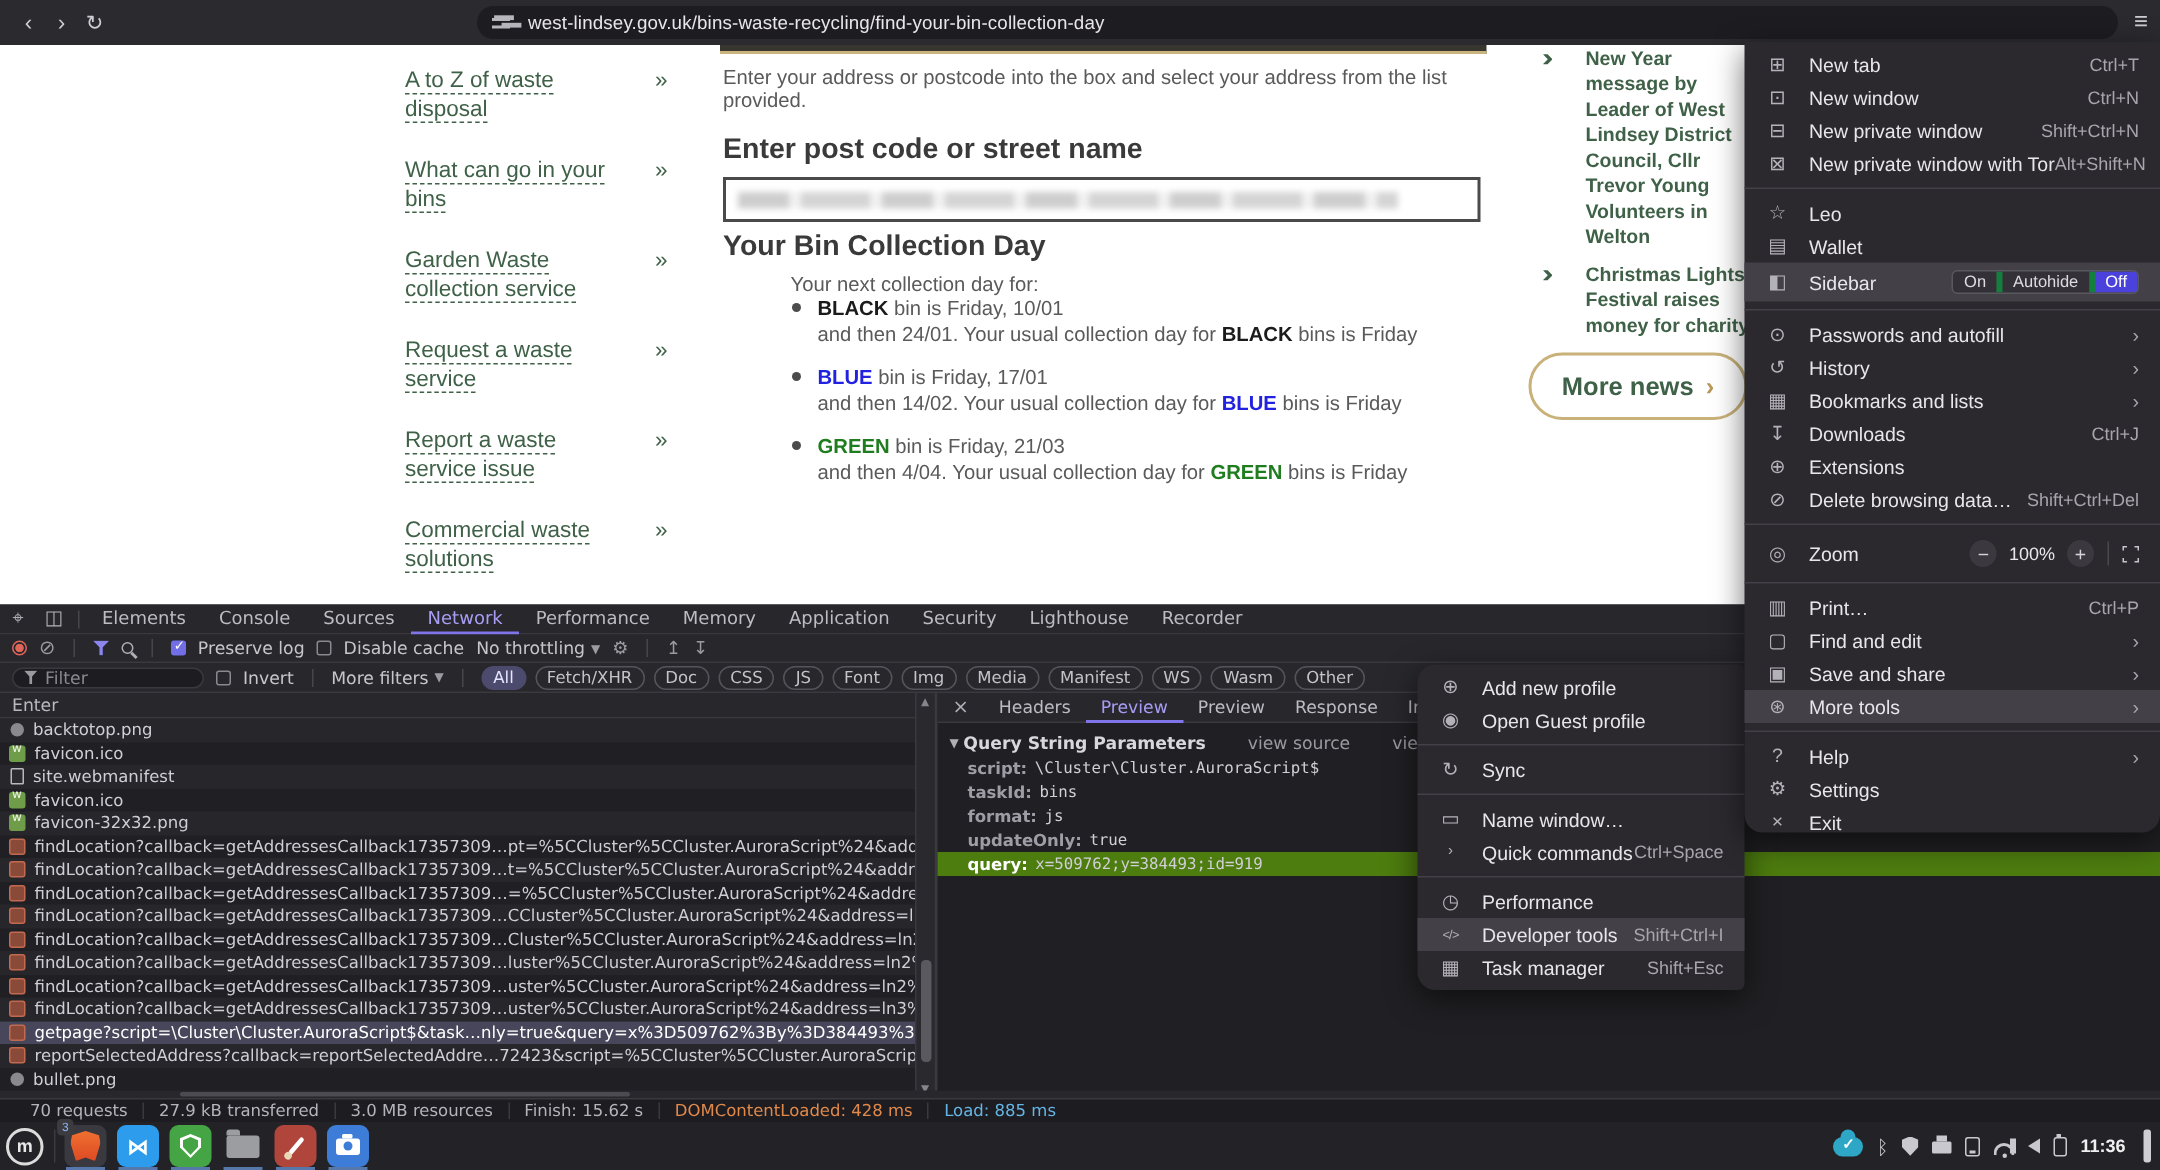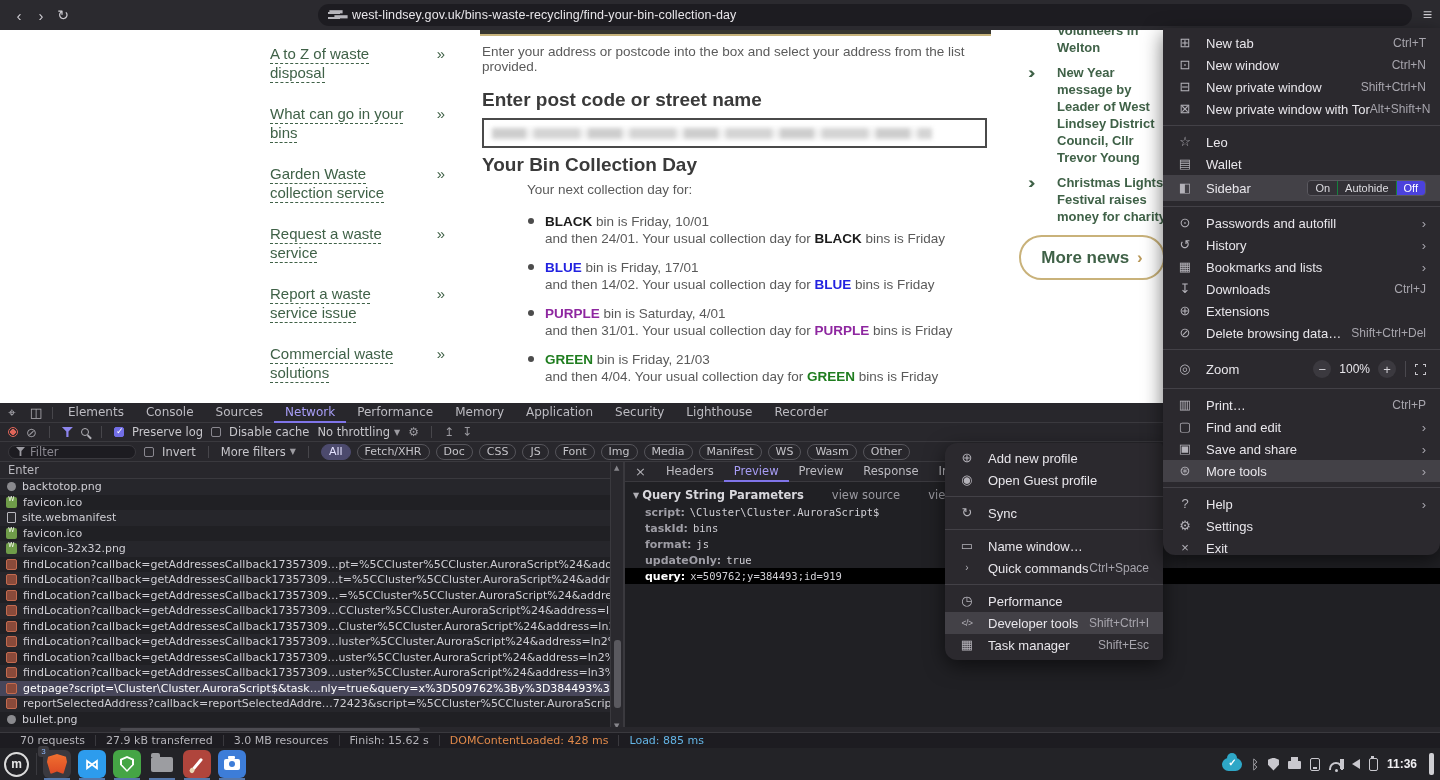--- a/index.html
+++ b/index.html
@@ -26,21 +26,21 @@
   .side-link .sl-text { width:150px; color:#3f6147; font-size:15px; font-weight:500; line-height:19px; text-decoration:underline dashed; text-underline-offset:4px; text-decoration-thickness:1px; cursor:pointer; }
   .side-link .sl-chev { color:#3f6147; font-size:15px; padding-top:1px; }
   .main-col { position:absolute; left:482px; top:0; width:509px; }
   .intro { margin-top:14px; color:#5a5a5a; font-size:13.5px; }
   .h2 { color:#3a3a3a; font-weight:700; }
   .h2.post { margin-top:15px; font-size:19px; }
   .addr-input { margin-top:7px; width:505px; height:30px; border:2px solid #4a4a4a; background:#fff; display:flex; align-items:center; padding:0 8px; }
   .redacted { width:440px; height:11px; filter:blur(2.2px); opacity:.75; background:repeating-linear-gradient(90deg,#bdbdbd 0 34px,#ececec 34px 42px,#c6c6c6 42px 88px,#ececec 88px 96px); }
   .h2.binday { margin-top:6px; font-size:19px; }
   .next-for { margin-top:6px; margin-left:45px; color:#5a5a5a; font-size:13.5px; }
-  .bin-list { margin-top:16px; margin-left:63px; }
+  .bin-list { margin-top:0; margin-left:63px; }
   .bin-item { position:relative; margin-bottom:12px; min-height:34px; }
   .bin-item .dot { position:absolute; left:-17px; top:5px; width:6px; height:6px; border-radius:50%; background:#4c4c4c; }
   .bin-lines { font-size:13.5px; color:#5a5a5a; line-height:17px; }
   .binname { font-weight:700; }
   .h2.cal { margin-top:14px; font-size:19px; }
   .news-col { position:absolute; left:1019px; top:0; width:160px; }
   .news-item { display:flex; margin-bottom:8px; }
   .news-item.clipped { margin-top:-8px; }
   .news-item.clipped .nchev { visibility:hidden; }
   .nchev { width:28px; color:#3f6147; font-weight:700; font-size:17px; line-height:17px; margin-left:10px; }
@@ -97,21 +97,21 @@
   .rp-close { color:#b0afb5; font-size:13px; padding:0 10px; cursor:pointer; }
   .rtab { padding:0 10px; height:20px; line-height:19px; color:#bdbcc2; cursor:pointer; }
   .rtab.sel { color:#a79df5; box-shadow:inset 0 -2px 0 #7f74e8; }
   .qsp-hdr { display:flex; align-items:center; margin:6px 0 2px 8px; font-size:11.5px; }
   .qsp-title { font-weight:700; color:#d8d7dc; }
   .qsp-tri { color:#b0afb5; font-size:8px; margin-right:3px; }
   .qsp-link { color:#9a99a0; margin-left:28px; cursor:pointer; }
   .prow { height:16px; display:flex; align-items:center; padding-left:20px; font-size:11px; }
   .prow .pname { color:#9e9da5; font-weight:700; margin-right:5px; }
   .prow .pval { color:#d0cfd5; font-family:"DejaVu Sans Mono", monospace; font-size:10.5px; }
-  .prow.hl { background:#000000; }
+  .prow.hl { background:#4d7c0f; }
   .prow.hl .pname { color:#fff; }
   .dt-status { position:absolute; left:0; top:329px; width:1440px; height:16px; background:#1d1c21; border-top:1px solid #3a393e; display:flex; align-items:center; font-size:11px; color:#b5b4ba; padding-left:10px; }
   .sitem { padding:0 10px; border-right:1px solid #3a393e; line-height:11px; }
   .sitem.orange { color:#e0894a; } .sitem.blue { color:#64b5e6; border-right:none; }
 
   
   .taskbar { position:absolute; left:0; top:748px; width:1440px; height:32px; background:#232327; z-index:15; display:flex; align-items:center; }
   .mint { width:25px; height:25px; border:2px solid #dcdcdc; border-radius:50%; margin-left:4px; display:flex; align-items:center; justify-content:center; color:#e8e8e8; font-weight:700; font-size:12px; cursor:pointer; }
   .tb-sep { width:1px; height:22px; background:#3a3a3f; margin:0 6px 0 7px; }
   .apps { display:flex; gap:7px; }
@@ -160,21 +160,21 @@
   .mrow { display:flex; align-items:center; height:22px; padding:0 14px; cursor:pointer; }
   .mrow.tall { height:26px; } .mrow.zoomrow { height:28px; }
   .mrow.hl { background:#434147; }
   .mi { width:16px; margin-right:13px; color:#b4b2b9; font-size:13px; text-align:center; flex:none; line-height:16px; }
   .mi.small { font-size:10px; } .mi.code { font-size:8.5px; letter-spacing:-.5px; }
   .mlbl { flex:1; white-space:nowrap; }
   .msc { font-size:12px; color:#a7a5ad; white-space:nowrap; }
   .msub { color:#a7a5ad; font-size:13px; margin-left:8px; }
   .mdiv { height:1px; background:#434147; margin:5px 0; }
   .seg { display:flex; border:1px solid #5a585f; border-radius:4px; overflow:hidden; }
-  .seg span { padding:1px 7px; font-size:11px; color:#dddce1; background:#333137; border-left:1px solid #15803d; cursor:pointer; }
+  .seg span { padding:1px 7px; font-size:11px; color:#dddce1; background:#333137; border-left:4px solid #15803d; cursor:pointer; }
   .seg span:first-child { border-left:none; }
   .seg span.sel { background:#4b42dc; color:#fff; }
   .zbtn { width:18px; height:18px; border-radius:50%; background:#3b393f; color:#d6d4da; display:flex; align-items:center; justify-content:center; font-size:13px; cursor:pointer; }
   .zval { font-size:12px; margin:0 8px; }
   .zsep { width:1px; height:16px; background:#4a484e; margin:0 9px; }
   .fsbox { position:relative; width:11px; height:11px; border:1.6px solid #c7c5cb; display:inline-block; cursor:pointer; }
   .fsbox::before { content:""; position:absolute; left:-3px; right:-3px; top:2px; bottom:2px; background:#2b292e; }
   .fsbox::after { content:""; position:absolute; top:-3px; bottom:-3px; left:2px; right:2px; background:#2b292e; }
 </style>
 </head>
@@ -250,51 +250,44 @@
           </div>
 
           <div class="bin-item">
             <span class="dot"></span>
             <div class="bin-lines">
               <div class="l1"><b class="binname" style="color: rgb(34, 34, 224);">BLUE</b><span> bin is Friday, 17/01</span></div>
               <div class="l2"><span>and then 14/02. Your usual collection day for </span><b class="binname" style="color: rgb(34, 34, 224);">BLUE</b><span> bins is Friday</span></div>
             </div>
           </div>
 
-          <div class="bin-item">
-            <span class="dot"></span>
-            <div class="bin-lines">
-              <div class="l1"><b class="binname" style="color: rgb(142, 39, 160);">PURPLE</b><span> bin is Saturday, 4/01</span></div>
-              <div class="l2"><span>and then 31/01. Your usual collection day for </span><b class="binname" style="color: rgb(142, 39, 160);">PURPLE</b><span> bins is Friday</span></div>
-            </div>
-          </div>
 
           <div class="bin-item">
             <span class="dot"></span>
             <div class="bin-lines">
               <div class="l1"><b class="binname" style="color: rgb(31, 125, 31);">GREEN</b><span> bin is Friday, 21/03</span></div>
               <div class="l2"><span>and then 4/04. Your usual collection day for </span><b class="binname" style="color: rgb(31, 125, 31);">GREEN</b><span> bins is Friday</span></div>
             </div>
           </div>
         </div>
 
 
     </div>
 
     <div class="news-col">
       <div>
 
+          <div class="news-item">
+            <span class="nchev"></span>
+            <div class="ntext">New Year message by Leader of West Lindsey District Council, Cllr Trevor Young</div>
+          </div>
+
           <div class="news-item clipped">
             <span class="nchev"></span>
             <div class="ntext">Volunteers in Welton</div>
-          </div>
-
-          <div class="news-item">
-            <span class="nchev"></span>
-            <div class="ntext">New Year message by Leader of West Lindsey District Council, Cllr Trevor Young</div>
           </div>
 
           <div class="news-item">
             <span class="nchev"></span>
             <div class="ntext">Christmas Lights Festival raises money for charity</div>
           </div>
         </div>
       <div class="more-news">
         <span class="mn-label">More news</span>
         <span class="mn-chev">›</span>

